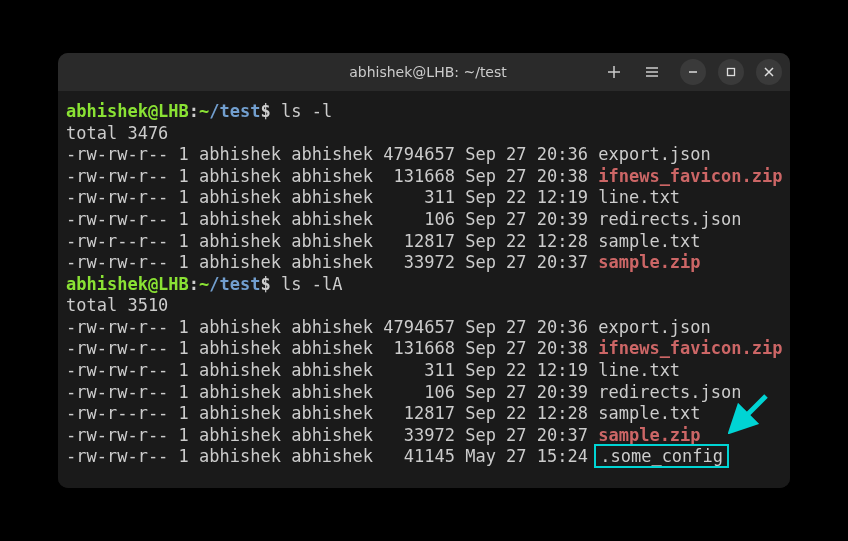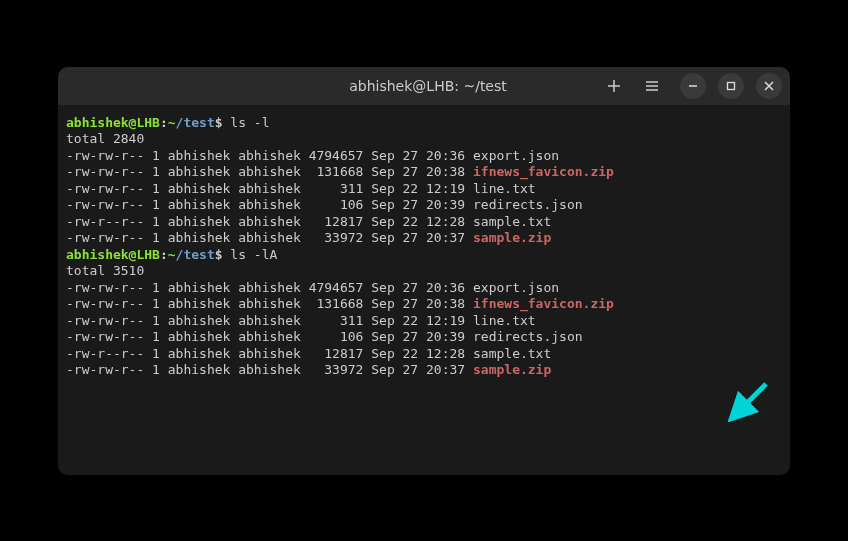--- a/index.html
+++ b/index.html
@@ -72,21 +72,21 @@
       align-items: center;
       justify-content: center;
       color: #ddd;
       cursor: pointer;
       margin-left: 6px;
     }
     .win-btn svg { width: 10px; height: 10px; }
     .terminal-body {
       background: #1a1a1a;
       padding: 10px 8px 20px 8px;
-      font-size: 13px;
+      font-size: 17px;
       line-height: 1.27;
       position: relative;
       min-height: 370px;
     }
     .line { white-space: pre; color: #ccc; }
     .user { color: #8ae234; font-weight: bold; }
     .colon { color: #ccc; font-weight: bold; }
     .path { color: #729fcf; font-weight: bold; }
     .dollar { color: #ccc; font-weight: bold; }
     .cmd { color: #ccc; }
@@ -137,39 +137,40 @@
               <path d="M1 1l8 8M9 1l-8 8" stroke="#ddd" stroke-width="1.5"></path>
             </svg>
         </div>
       </div>
     </div>
   </div>
 
   <div class="terminal-body">
 
     <div class="line"><span class="user">abhishek@LHB</span><span class="colon">:</span><span class="user">~</span><span class="path">/test</span><span class="dollar">$</span><span class="cmd"> ls -l</span></div>
-    <div class="line">total 2840</div>
+    <div class="line">total 3476</div>
     <div id="out1">
         <div class="line">-rw-rw-r-- 1 abhishek abhishek 4794657 Sep 27 20:36 <span>export.json</span></div>
         <div class="line">-rw-rw-r-- 1 abhishek abhishek  131668 Sep 27 20:38 <span class="zip">ifnews_favicon.zip</span></div>
         <div class="line">-rw-rw-r-- 1 abhishek abhishek     311 Sep 22 12:19 <span>line.txt</span></div>
         <div class="line">-rw-rw-r-- 1 abhishek abhishek     106 Sep 27 20:39 <span>redirects.json</span></div>
         <div class="line">-rw-r--r-- 1 abhishek abhishek   12817 Sep 22 12:28 <span>sample.txt</span></div>
         <div class="line">-rw-rw-r-- 1 abhishek abhishek   33972 Sep 27 20:37 <span class="zip">sample.zip</span></div>
       </div>
 
     <div class="line"><span class="user">abhishek@LHB</span><span class="colon">:</span><span class="user">~</span><span class="path">/test</span><span class="dollar">$</span><span class="cmd"> ls -lA</span></div>
     <div class="line">total 3510</div>
     <div id="out2">
         <div class="line">-rw-rw-r-- 1 abhishek abhishek 4794657 Sep 27 20:36 <span>export.json</span></div>
         <div class="line">-rw-rw-r-- 1 abhishek abhishek  131668 Sep 27 20:38 <span class="zip">ifnews_favicon.zip</span></div>
         <div class="line">-rw-rw-r-- 1 abhishek abhishek     311 Sep 22 12:19 <span>line.txt</span></div>
         <div class="line">-rw-rw-r-- 1 abhishek abhishek     106 Sep 27 20:39 <span>redirects.json</span></div>
         <div class="line">-rw-r--r-- 1 abhishek abhishek   12817 Sep 22 12:28 <span>sample.txt</span></div>
         <div class="line">-rw-rw-r-- 1 abhishek abhishek   33972 Sep 27 20:37 <span class="zip">sample.zip</span></div>
+        <div class="line">-rw-rw-r-- 1 abhishek abhishek   41145 May 27 15:24 <span class="highlight-box">.some_config</span></div>
       </div>
 
 
     <div class="arrow">
       <svg viewBox="0 0 42 42">
         <defs>
           <marker id="ah" markerWidth="6" markerHeight="6" refX="3" refY="3" orient="auto">
             <path d="M0,0 L6,3 L0,6 Z" fill="#00d4d4"></path>
           </marker>
         </defs>

